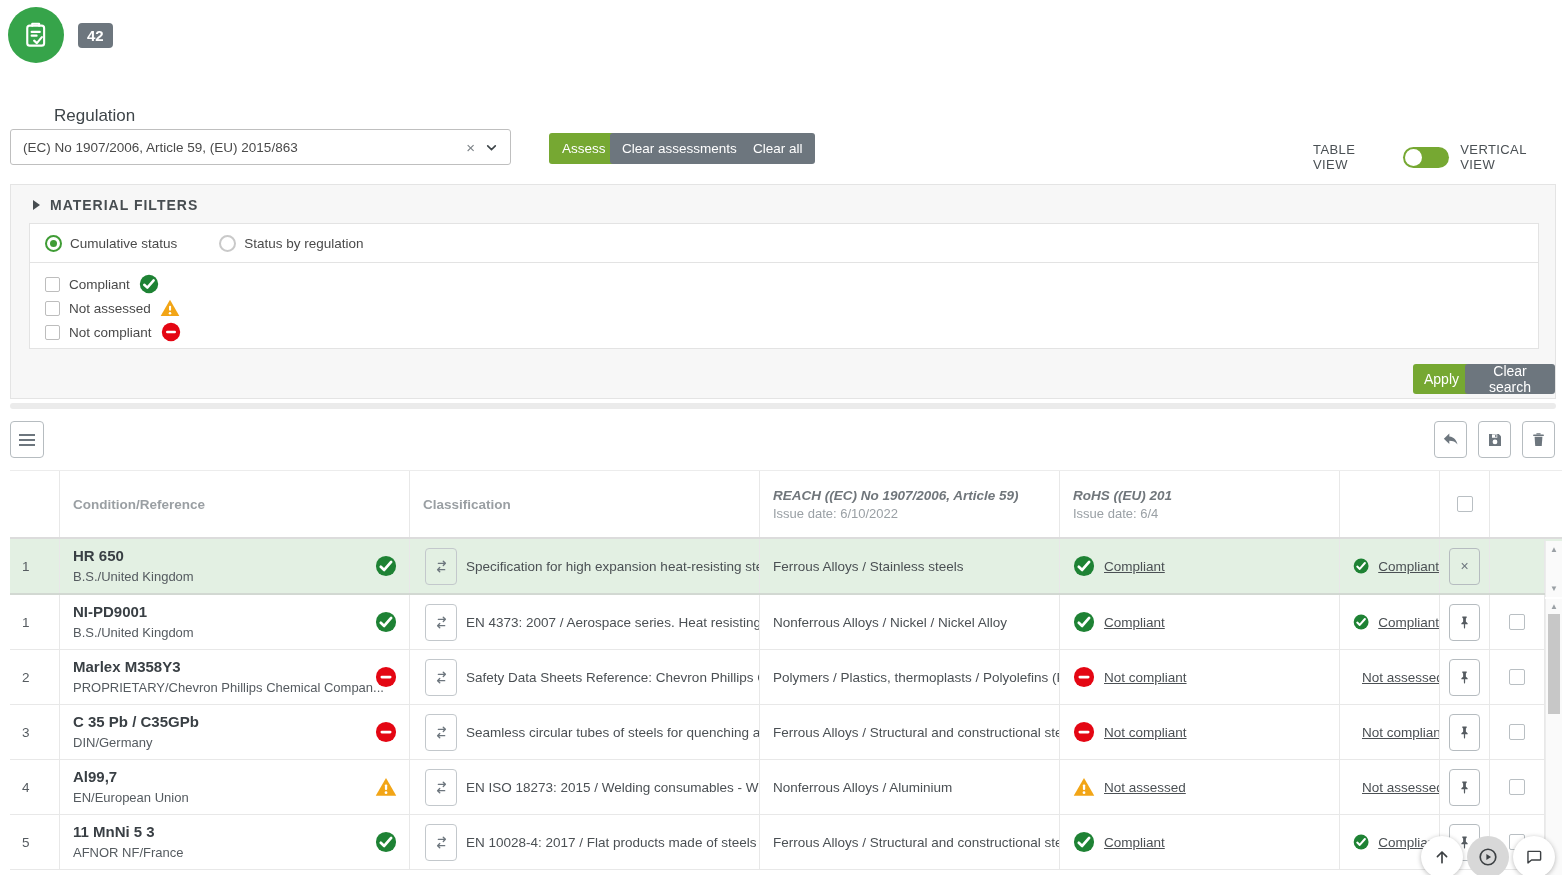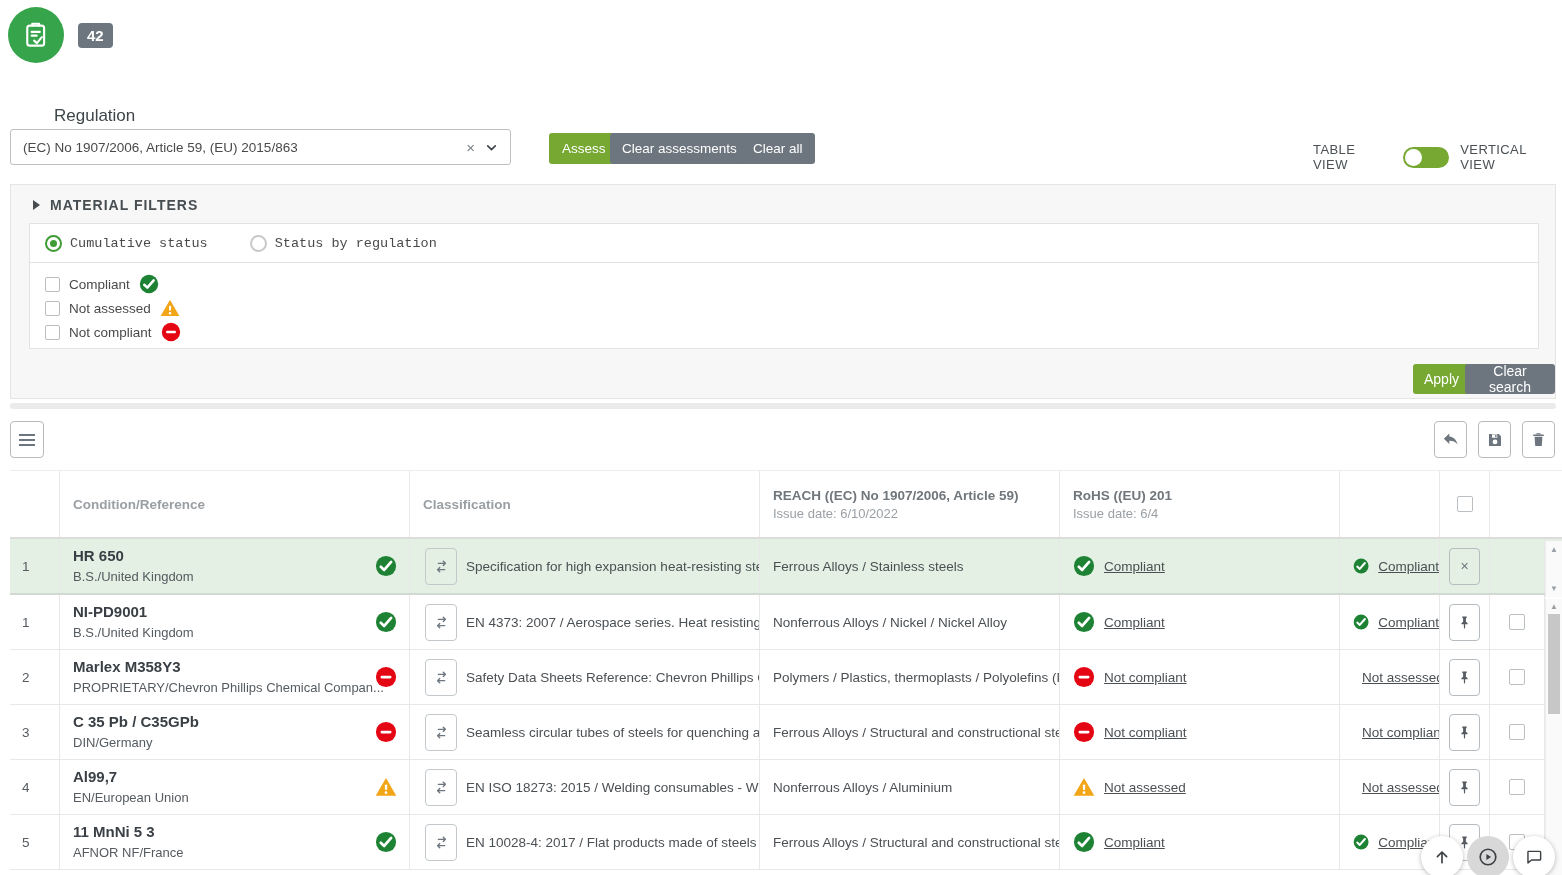--- a/index.html
+++ b/index.html
@@ -31,21 +31,21 @@
   .view-toggle-label { font-size:13px; color:#4a5054; letter-spacing:.4px; }
   .toggle-pill { width:48px; height:21px; border-radius:11px; background:#76a832; position:relative; cursor:pointer; }
   .toggle-knob { position:absolute; left:2px; top:2px; width:17px; height:17px; border-radius:50%; background:#fff; }
 
   
   .filters-panel { position:absolute; left:10px; top:184px; width:1546px; height:215px; background:#f7f7f7; border:1px solid #e4e4e4; }
   .filters-title-row { position:absolute; left:22px; top:12px; display:flex; align-items:center; gap:10px; cursor:pointer; }
   .tri-right { width:0; height:0; border-top:5px solid transparent; border-bottom:5px solid transparent; border-left:7px solid #474d51; }
   .filters-title { font-size:14px; font-weight:bold; letter-spacing:1px; color:#474d51; }
   .filters-card { position:absolute; left:18px; right:16px; top:38px; height:126px; background:#fff; border:1px solid #e3e3e3; }
-  .radio-row { height:39px; border-bottom:1px solid #e3e3e3; display:flex; align-items:center; padding-left:15px; gap:42px;font-family:Liberation Mono, monospace; }
+  .radio-row { height:39px; border-bottom:1px solid #e3e3e3; display:flex; align-items:center; padding-left:15px; gap:42px; }
   .radio-opt { display:flex; align-items:center; gap:8px; cursor:pointer; font-size:13.5px; color:#4a4a4a; }
   .radio { width:17px; height:17px; border-radius:50%; background:#fff; position:relative; }
   .radio.sel { border:2px solid #3f9c35; }
   .radio.sel::after { content:""; position:absolute; left:3px; top:3px; width:7px; height:7px; border-radius:50%; background:#3f9c35; }
   .radio.unsel { border:2px solid #c9c9c9; }
   .check-rows { padding:9px 0 0 15px; }
   .check-row { display:flex; align-items:center; gap:9px; height:24px; cursor:pointer; font-size:13.5px; color:#4a4a4a; }
   .checkbox { width:15px; height:15px; border:1px solid #bdbdbd; border-radius:2px; background:#fff; cursor:pointer; }
   .st20 { width:20px; height:20px; display:block; }
   #apply-btn { position:absolute; left:1379px; top:179px; height:30px; padding:0 11px; font-size:14px; }
@@ -63,21 +63,21 @@
   .burger div { height:2px; background:#6d767e; margin:3px 0; }
 
   
   .table-wrap { position:absolute; left:10px; top:470px; width:1552px; height:405px; border-top:1px solid #ececec; }
   .grid { display:grid; grid-template-columns:50px 350px 350px 300px 280px 100px 50px 55px 17px; }
   .cell { border-right:1px solid #e8e8e8; overflow:hidden; position:relative; }
   .cell:last-child { border-right:none; }
   .thead { height:68px; border-bottom:2px solid #dcdcdc; background:#fff; }
   .thead .cell { display:flex; flex-direction:column; justify-content:center; padding-left:13px; }
   .col-h { font-size:13.5px; font-weight:bold; color:#9a9fa3; white-space:nowrap; }
-  .reg-col-h { font-size:13.5px; font-weight:bold; color:#70767b; white-space:nowrap; }
+  .reg-col-h { font-size:13.5px; font-weight:bold; color:#70767b; white-space:nowrap;font-style:italic; }
   .issue { font-size:13px; color:#9aa0a5; margin-top:3px; white-space:nowrap; }
   .thead .chk-cell, .row .chk-cell { display:flex; align-items:center; justify-content:center; padding-left:0; }
   .cb16 { width:16px; height:16px; border:1px solid #b9bfc3; border-radius:2px; background:#fff; cursor:pointer; }
 
   .row { height:55px; border-bottom:1px solid #e8e8e8; background:#fff; }
   .row.pinned { height:56px; background:#e3f0e3; border-bottom:2px solid #d2d8d2; }
   .num-cell { display:flex; align-items:center; padding-left:12px; font-size:13.5px; color:#555b60; }
   .mat-cell { padding:8px 36px 0 13px; }
   .mat-name { font-size:15px; font-weight:bold; color:#393f44; white-space:nowrap; }
   .mat-src { font-size:13px; color:#555b60; margin-top:5px; white-space:nowrap; }

